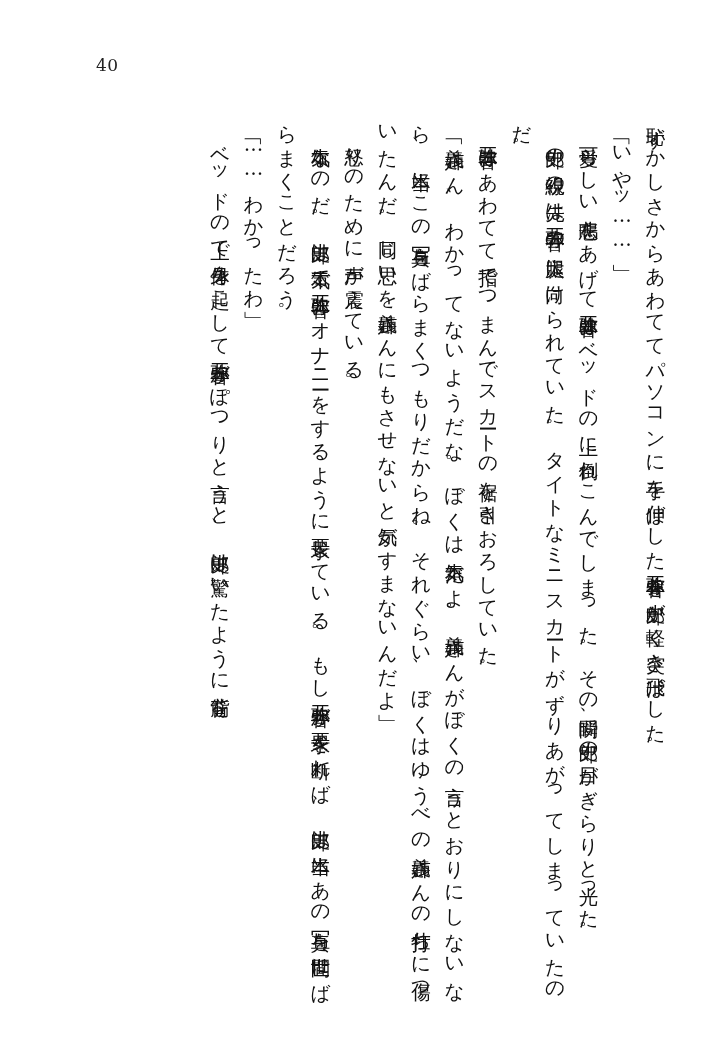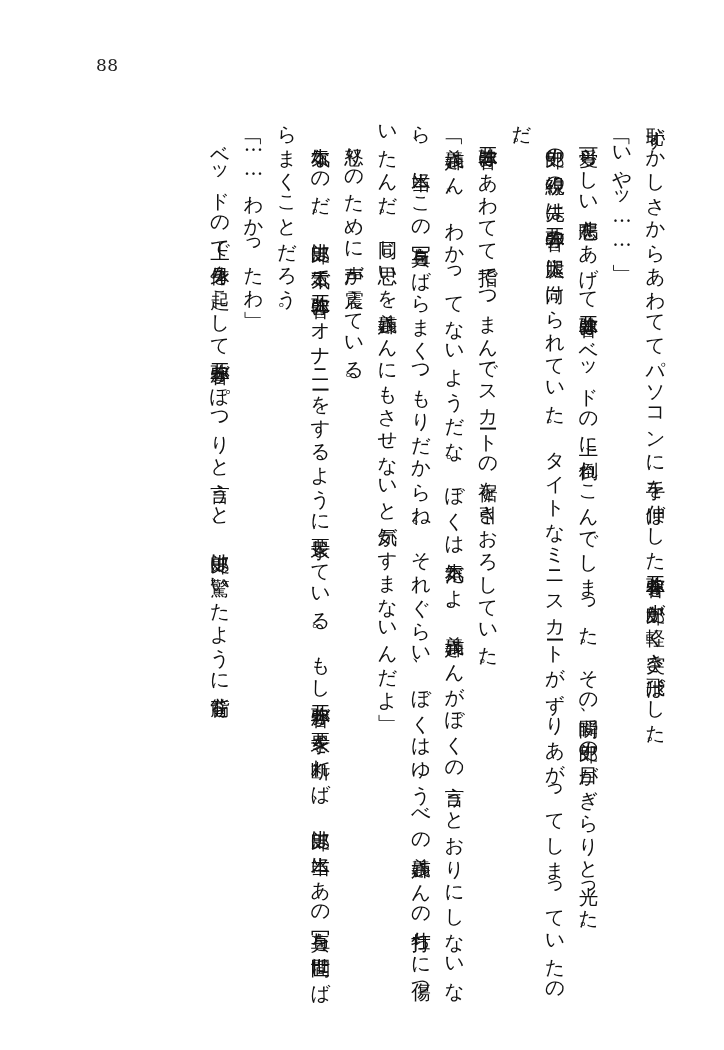--- a/index.html
+++ b/index.html
@@ -51,21 +51,21 @@
     text-indent: 0;
   }
   .body-text p.indent {
     text-indent: 20px;
   }
 </style>
 </head>
 <body>
 
 <div class="page">
-  <div class="page-number">88</div>
+  <div class="page-number">40</div>
   <div class="body-text">
     <p>恥ずかしさからあわててパソコンに手を伸ばした亜弥香を史郎が軽く突き飛ばした。</p>
     <p class="indent">「いやッ……」</p>
     <p class="indent">可愛らしい悲鳴をあげて亜弥香はベッドの上に倒れこんでしまった。その瞬間、史郎の目がぎらりと光った。</p>
     <p class="indent">史郎の視線の先は亜弥香の太腿に向けられていた。タイトなミニスカートがずりあがってしまっていたのだ。</p>
     <p class="indent">亜弥香はあわてて指でつまんでスカートの裾を引きおろしていた。</p>
     <p class="indent">「義姉さん、わかってないようだな。ぼくは本気だよ。義姉さんがぼくの言うとおりにしないなら、本当にこの写真をばらまくつもりだからね。それぐらい、ぼくはゆうべの義姉さんの仕打ちに傷ついたんだ。同じ思いを義姉さんにもさせないと気がすまないんだよ」</p>
     <p class="indent">怒りのために声が震えている。</p>
     <p class="indent">本気なのだ。史郎は本気で亜弥香にオナニーをするように要求している。もし亜弥香が要求を断れば、史郎は本当にあの写真を世間にばらまくことだろう。</p>
     <p class="indent">「……わかったわ」</p>

